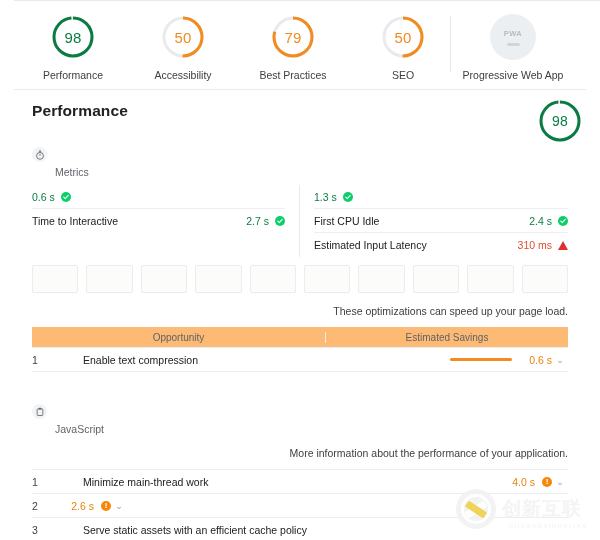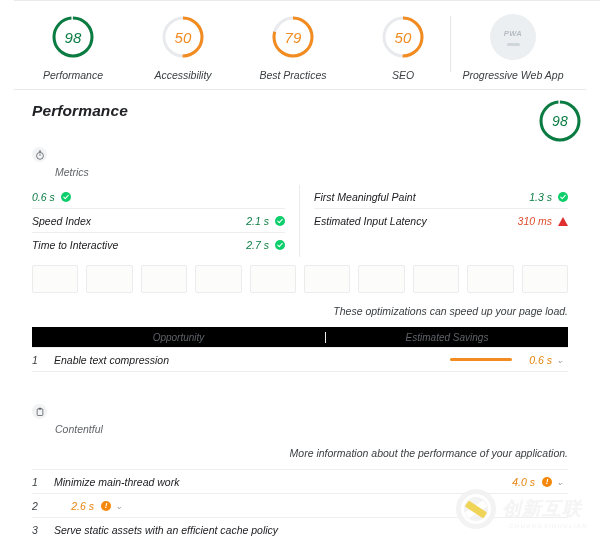--- a/index.html
+++ b/index.html
@@ -2,21 +2,21 @@
 <html><head>
 <meta charset="utf-8">
 <style>
   * { box-sizing: border-box; margin: 0; padding: 0; }
   html, body {
     width: 600px; height: 540px;
     background: #ffffff;
     font-family: "Liberation Sans", sans-serif;
     overflow: hidden;
   }
-  .page { position: relative; width: 600px; height: 540px; background:#fff;font-style:italic; }
+  .page { position: relative; width: 600px; height: 540px; background:#fff; }
 
   
   .topbar-line { position:absolute; top:0; left:14px; right:0; height:1px; background:#e8eaed; }
   .scores {
     position: absolute; top: 1px; left: 0; width: 600px; height: 88px;
     display: flex; align-items: flex-start; padding-left: 18px; padding-top: 13px;
   }
   .score-cell {
     width: 110px; display: flex; flex-direction: column;
     align-items: center; position: relative;
@@ -94,31 +94,31 @@
     width: 48px; height: 28px; border: 1px solid #ebecee;
     border-radius: 2px; background: #fcfcfb;
   }
 
   
   .lead {
     font-size: 10.5px; color:#3c4043; padding: 12px 18px 0 18px; text-align: right;
   }
   .tbl { margin: 10px 18px 0 18px; }
   .thead {
-    display:flex; background:#000000; height: 21px; align-items:center;
+    display:flex; background:#fdba74; height: 21px; align-items:center;
     font-size: 10px; color:#5f6368; border-bottom:1px solid #eceef0;
   }
   .th-opp { flex: 1; text-align:center; border-right:1px solid #ebecee; }
   .th-sav { width: 242px; text-align:center; }
   .trow {
     display:flex; align-items:center; height: 24px;
     border-bottom: 1px solid #eceef0; font-size: 10.5px; color:#202124;
   }
   .trow .rank { width: 22px; color:#3c4043; }
-  .trow .rtitle { flex:1; }
+  .trow .rtitle { flex:1;margin-left:29px; }
   .bar-wrap { width: 92px; display:flex; justify-content:flex-end; align-items:center; }
   .bar { height: 3.5px; background:#f28b20; border-radius:2px; }
   .rval { width: 40px; text-align:right; color:#e8830c; font-size:10.5px; }
   .warn-dot {
     width:10px; height:10px; border-radius:50%; background:#f5880a; color:#fff;
     font-size:8px; display:inline-flex; align-items:center; justify-content:center;
     margin-left:7px; font-weight:bold; line-height:1;
   }
   .chev { width:16px; text-align:center; color:#9aa0a6; font-size:9px; }
 
@@ -227,53 +227,52 @@
 
         <div class="mrow">
           <span class="mval pass">0.6 s</span>
           <span class="badge-pass">
             <svg width="6" height="6" viewBox="0 0 8 8">
                 <path d="M1 4.2 L3 6.1 L7 1.9" fill="none" stroke="#fff" stroke-width="1.4" stroke-linecap="round" stroke-linejoin="round"></path>
               </svg>
           </span>
         </div>
 
-        <div class="mrow">
-          <span class="mname">Speed Index</span>
-          <span class="mval pass">2.1 s</span>
-          <span class="badge-pass">
-            <svg width="6" height="6" viewBox="0 0 8 8">
-                <path d="M1 4.2 L3 6.1 L7 1.9" fill="none" stroke="#fff" stroke-width="1.4" stroke-linecap="round" stroke-linejoin="round"></path>
-              </svg>
-          </span>
-        </div>
 
         <div class="mrow" style="border-bottom:none">
           <span class="mname">Time to Interactive</span>
           <span class="mval pass">2.7 s</span>
           <span class="badge-pass">
             <svg width="6" height="6" viewBox="0 0 8 8">
                 <path d="M1 4.2 L3 6.1 L7 1.9" fill="none" stroke="#fff" stroke-width="1.4" stroke-linecap="round" stroke-linejoin="round"></path>
               </svg>
           </span>
         </div>
       </div>
 
       <div class="mcol right">
 
         <div class="mrow">
-          <span class="mname">First Meaningful Paint</span>
           <span class="mval pass">1.3 s</span>
           <span class="badge-pass">
             <svg width="6" height="6" viewBox="0 0 8 8">
                 <path d="M1 4.2 L3 6.1 L7 1.9" fill="none" stroke="#fff" stroke-width="1.4" stroke-linecap="round" stroke-linejoin="round"></path>
               </svg>
           </span>
         </div>
 
+        <div class="mrow">
+          <span class="mname">First CPU Idle</span>
+          <span class="mval pass">2.4 s</span>
+          <span class="badge-pass">
+            <svg width="6" height="6" viewBox="0 0 8 8">
+                <path d="M1 4.2 L3 6.1 L7 1.9" fill="none" stroke="#fff" stroke-width="1.4" stroke-linecap="round" stroke-linejoin="round"></path>
+              </svg>
+          </span>
+        </div>
 
         <div class="mrow" style="border-bottom:none">
           <span class="mname">Estimated Input Latency</span>
           <span class="mval warn">310 ms</span>
           <span class="tri-warn"></span>
         </div>
       </div>
     </div>
 
 
@@ -309,21 +308,21 @@
       </div>
     </div>
 
     <div class="subhead" style="margin-top:16px">
       <span class="ico-circle">
         <svg width="10" height="10" viewBox="0 0 12 12">
           <rect x="2.6" y="2.2" width="6.8" height="8" rx="1" fill="none" stroke="#5f6368" stroke-width="1"></rect>
           <rect x="4.4" y="1" width="3.2" height="2" rx=".6" fill="#5f6368"></rect>
         </svg>
       </span>
-      <span class="sh-label">Contentful</span>
+      <span class="sh-label">JavaScript</span>
     </div>
 
     <div class="lead">More information about the performance of your application.</div>
 
     <div class="diag-tbl">
       <div class="trow">
         <span class="rank">1</span>
         <span class="rtitle">Minimize main-thread work</span>
         <span class="rval">4.0 s</span>
         <span class="warn-dot">!</span>

